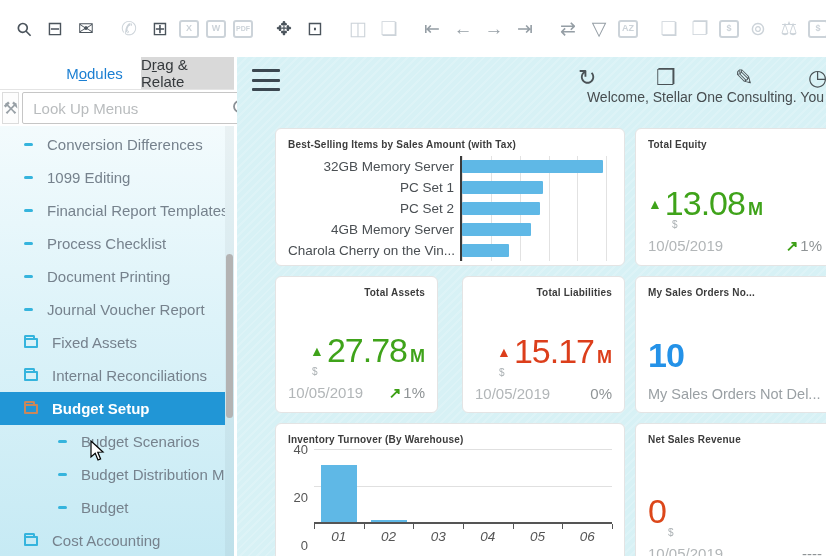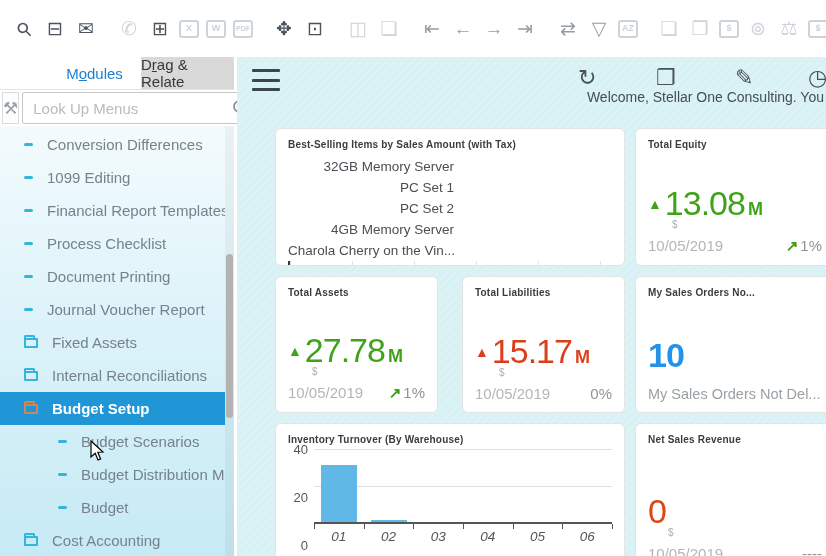--- a/index.html
+++ b/index.html
@@ -72,21 +72,21 @@
   .hamburger div { height: 3px; background: #3b4750; border-radius: 1px; }
   .welcome-text { position: absolute; top: 32px; right: 2px; font-size: 14px; color: #474d50;
                   white-space: nowrap; }
   .hd-icon { position: absolute; top: 8px; font-size: 22px; color: #4a5256; cursor: pointer; }
 
   
   .grid { position: absolute; left: 38px; top: 71px; display: grid;
           grid-template-columns: 350px 200px; grid-template-rows: 138px 137px 150px; gap: 10px; }
   .card { background: #fff; border: 1px solid #e4e4e4; border-radius: 6px; padding: 10px 12px;
           overflow: hidden; position: relative; }
-  .duo { display: flex; gap: 24px; }
+  .duo { display: flex; gap: 24px; text-align: right; }
   .duo .card { width: 170px; }
   .card-title { font-size: 10px; font-weight: bold; color: #3c3c3c; letter-spacing: .2px;
                 white-space: nowrap; overflow: hidden; }
   .kpi { display: flex; flex-direction: column; }
   .kpi-main { margin-top: auto; position: relative; line-height: 1; white-space: nowrap; }
   .tri { font-size: 14px; vertical-align: 6px; margin-right: 3px; }
   .num { font-size: 34px; letter-spacing: -1px; }
   .unit { font-size: 18px; font-weight: bold; margin-left: 3px; }
   .cur { position: absolute; left: 24px; bottom: -10px; font-size: 10px; color: #aab0b3; }
   .green { color: #3fa31a; }
@@ -94,21 +94,21 @@
   .blue { color: #2492e8; }
   .orange { color: #dc471a; }
   .kpi-foot { display: flex; justify-content: space-between; align-items: baseline;
               margin-top: 17px; font-size: 15px; color: #b2b6b8; }
   .pct { color: #8f9496; }
   .pct-arrow { color: #3da016; font-weight: bold; margin-right: 2px; }
   .kpi-sub { margin-top: 14px; font-size: 14.5px; color: #9aa0a4; white-space: nowrap; overflow: hidden; }
 
   
   .hchart { margin-top: 6px; }
-  .hbody { display: flex; flex-direction: column; }
+  .hbody { display: flex; }
   .hlabels { width: 172px; flex: 0 0 auto; }
   .hlabel { height: 21px; line-height: 21px; font-size: 13.5px; color: #4a4f53; text-align: right;
             padding-right: 6px; white-space: nowrap; overflow: hidden; }
   .hplot { flex: 1; position: relative; border-left: 2px solid #3a3a3a; }
   .hgrid { position: absolute; top: 0; bottom: 0; width: 1px; background: #e2e2e2; }
   .hrow { height: 21px; display: flex; align-items: center; position: relative; }
   .hbar { height: 13px; background: #5fb8e6; border-radius: 1px; position: relative; z-index: 2; }
 
   
   .vchart { display: flex; margin-top: 4px; height: 96px; }

